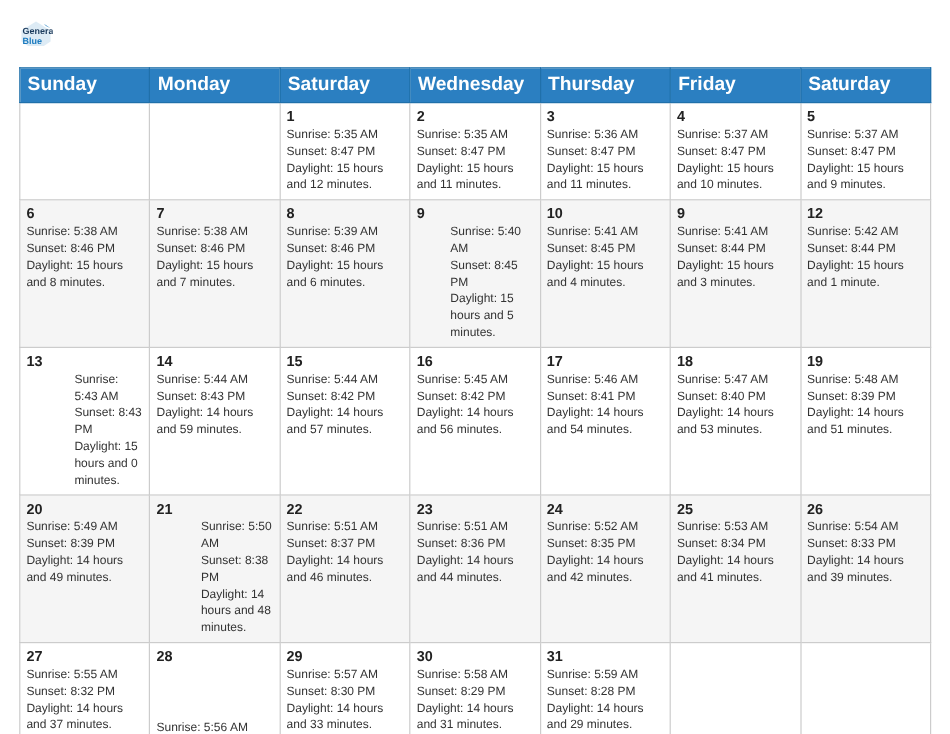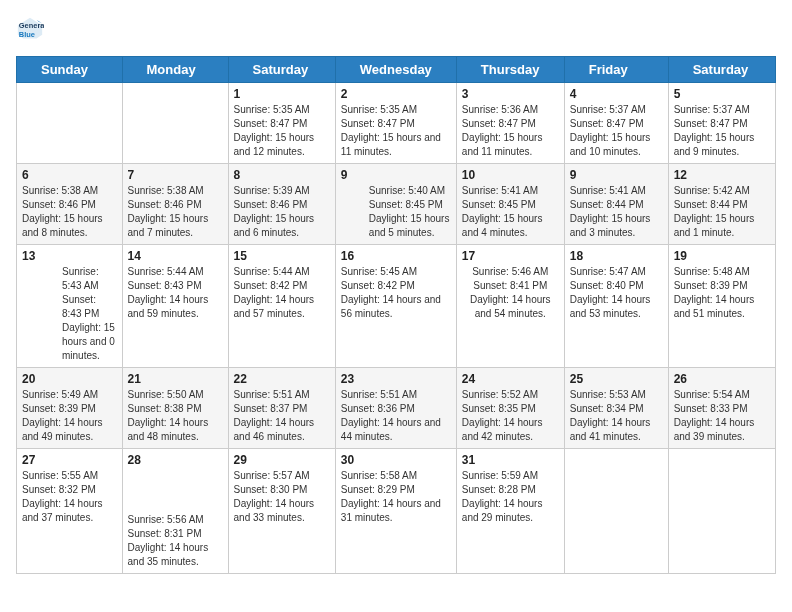--- a/index.html
+++ b/index.html
@@ -39,23 +39,23 @@
       color: #444;
     }
     .calendar {
       width: 100%;
       border-collapse: collapse;
       border: 1px solid #ccc;
     }
     .calendar th {
       background: #2b7fc1;
       color: #fff;
-      font-size: 13px;
+      font-size: 16px;
       font-weight: bold;
-      padding: 5px 24px;
+      padding: 5px 6px;
       text-align: left;
       border: 1px solid #2070aa;
     }
     .calendar td {
       vertical-align: top;
       border: 1px solid #ccc;
       padding: 4px 5px;
       font-size: 10px;
       color: #333;
       width: 108px;
@@ -214,21 +214,21 @@
 Daylight: 14 hours and 57 minutes.</div>
         </td>
         <td>
           <span class="day-number">16</span>
           <div class="day-info" style="white-space: pre-line;">Sunrise: 5:45 AM
 Sunset: 8:42 PM
 Daylight: 14 hours and 56 minutes.</div>
         </td>
         <td>
           <span class="day-number">17</span>
-          <div class="day-info" style="white-space: pre-line; text-align: center;">Sunrise: 5:46 AM
+          <div class="day-info" style="white-space: pre-line;">Sunrise: 5:46 AM
 Sunset: 8:41 PM
 Daylight: 14 hours and 54 minutes.</div>
         </td>
         <td>
           <span class="day-number">18</span>
           <div class="day-info" style="white-space: pre-line;">Sunrise: 5:47 AM
 Sunset: 8:40 PM
 Daylight: 14 hours and 53 minutes.</div>
         </td>
         <td>
@@ -240,21 +240,21 @@
       </tr>
       <tr>
         <td>
           <span class="day-number">20</span>
           <div class="day-info" style="white-space: pre-line;">Sunrise: 5:49 AM
 Sunset: 8:39 PM
 Daylight: 14 hours and 49 minutes.</div>
         </td>
         <td>
           <span class="day-number">21</span>
-          <div class="day-info" style="white-space: pre-line;">Sunrise: 5:50 AM
+          <div class="day-info" style="white-space: pre-line; margin-left: 37px;">Sunrise: 5:50 AM
 Sunset: 8:38 PM
 Daylight: 14 hours and 48 minutes.</div>
         </td>
         <td>
           <span class="day-number">22</span>
           <div class="day-info" style="white-space: pre-line;">Sunrise: 5:51 AM
 Sunset: 8:37 PM
 Daylight: 14 hours and 46 minutes.</div>
         </td>
         <td>

